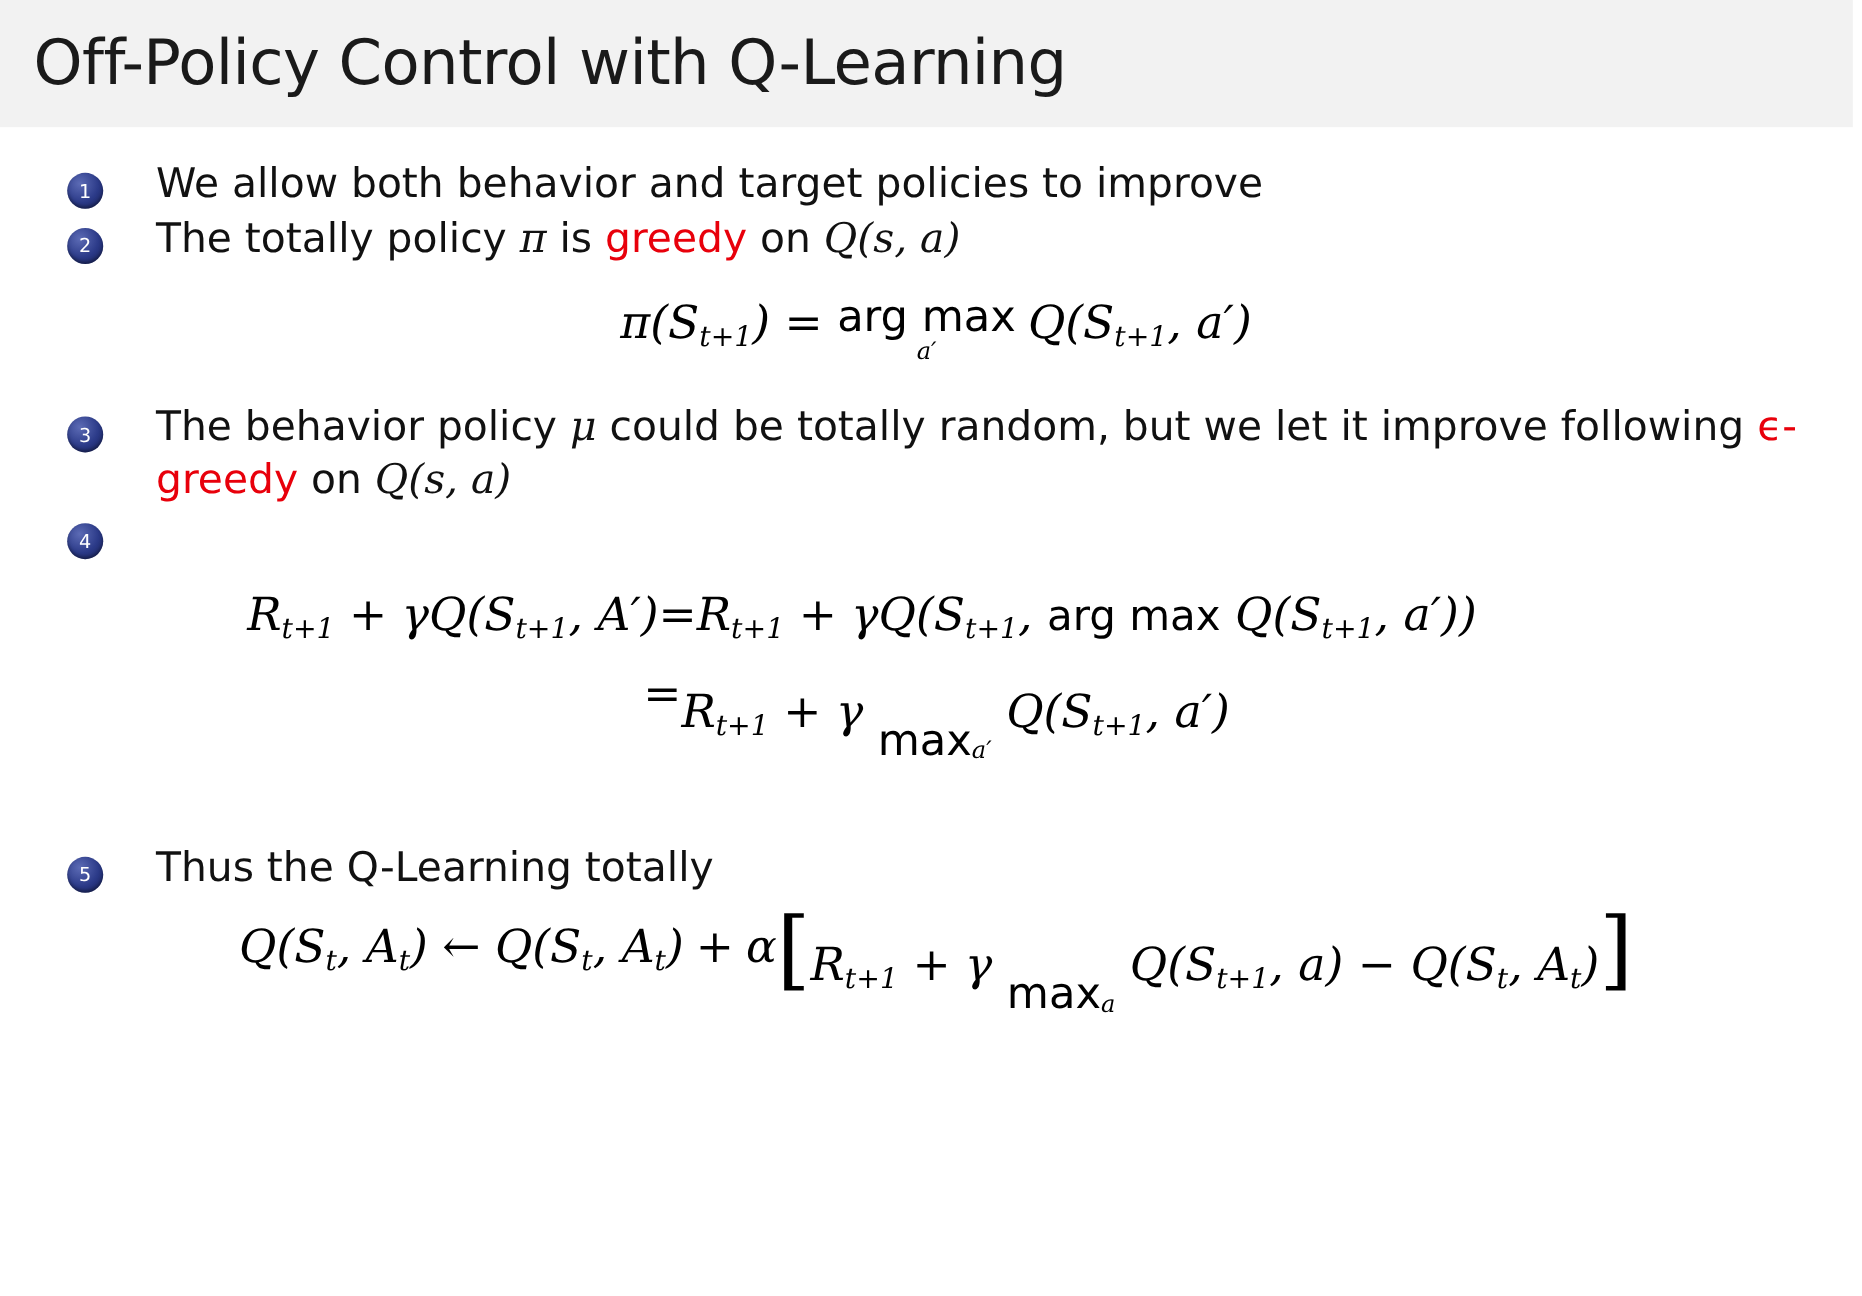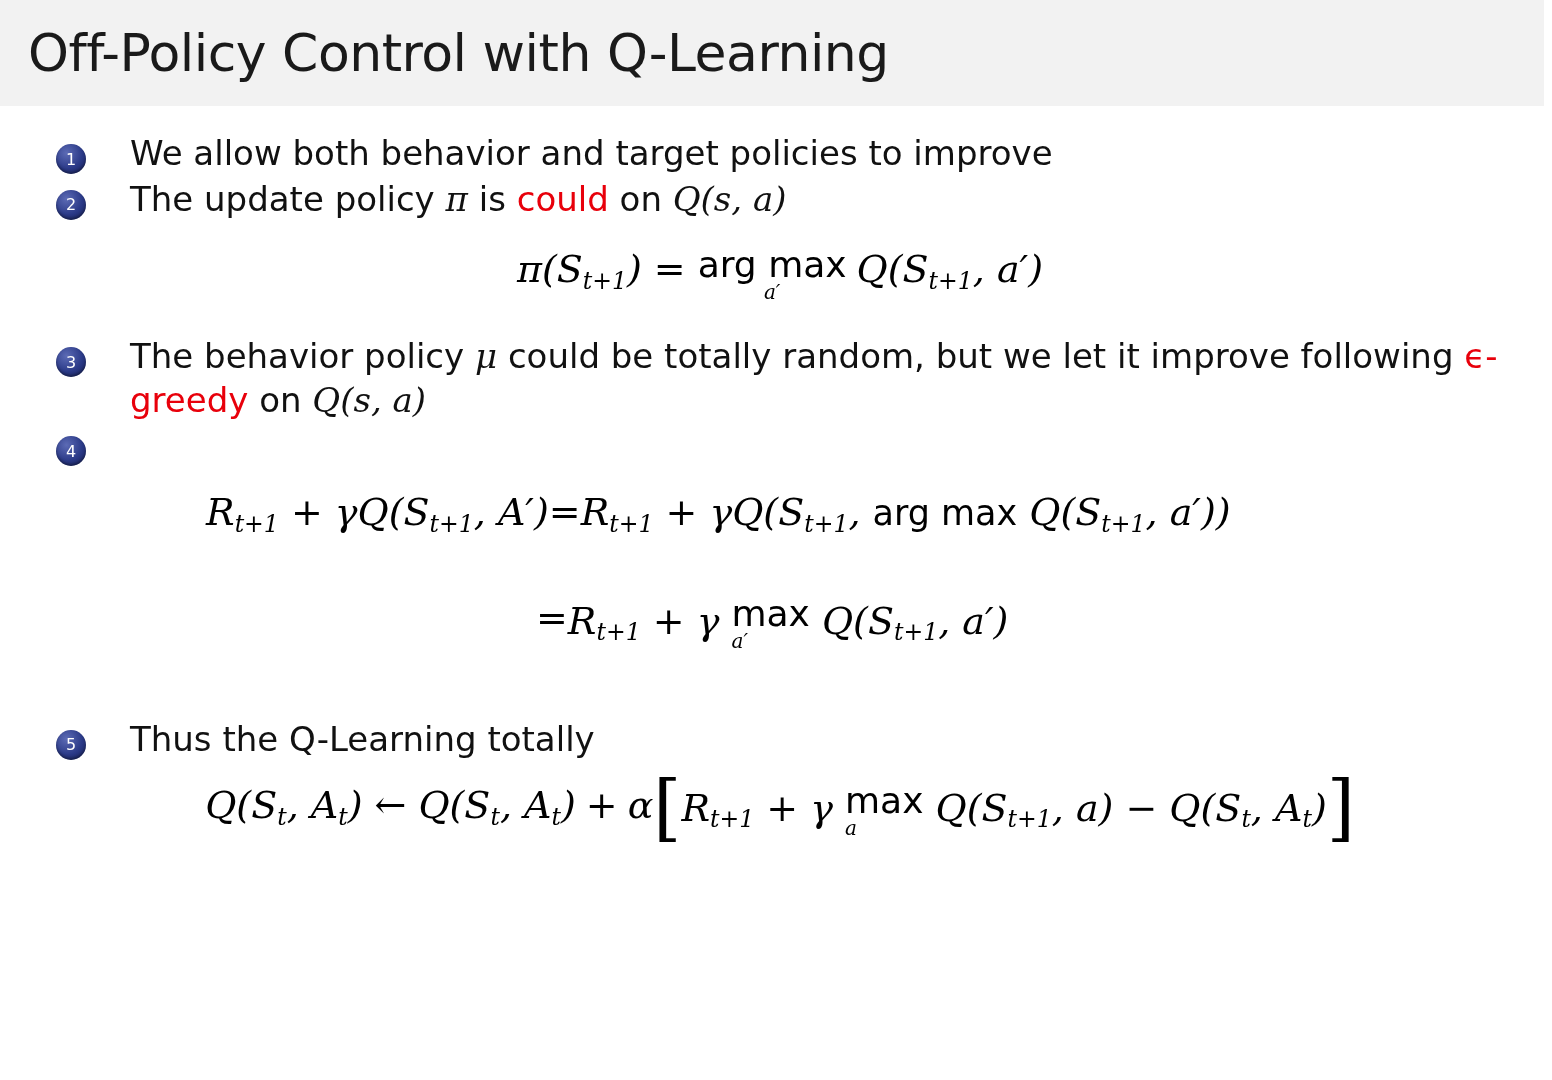--- a/index.html
+++ b/index.html
@@ -111,44 +111,44 @@
   }
   .argmax .under {
     font-size: 20px;
     font-style: italic;
     font-family: "DejaVu Serif", serif;
     line-height: 1.1;
     margin-top: -2px;
   }
   .maxop {
     display: inline-flex;
-    flex-direction: column;
-    align-items: flex-start;
+    flex-direction: row;
+    align-items: flex-end;
     vertical-align: middle;
     font-family: "DejaVu Sans", sans-serif;
     font-style: normal;
+    margin-top: 44px;
   }
   .maxop .op { font-size: 36px; line-height: 1; }
   .maxop .under {
     font-size: 20px;
     font-style: italic;
     font-family: "DejaVu Serif", serif;
     line-height: 1.1;
     margin-top: -2px;
   }
 
   .eq-target {
     margin: 24px 0 0 0;
     font-family: "DejaVu Serif", serif;
     font-size: 38px;
     display: flex;
     flex-direction: column;
     align-items: flex-start;
     padding-left: 150px;
-    gap: 40px;
   }
   .eq-row {
     display: flex;
     align-items: flex-start;
     white-space: nowrap;
   }
   .eq-lhs {
     text-align: right;
     min-width: 330px;
   }
@@ -194,21 +194,21 @@
   <div class="content">
 
     <div class="item">
       <div class="bullet">1</div>
       <div class="item-text">We allow both behavior and target policies to improve</div>
     </div>
 
     <div class="item">
       <div class="bullet">2</div>
       <div class="item-text">
-        <span>The update policy </span><span class="math">π</span><span> is </span><span class="red">could</span><span> on </span><span class="math">Q(s, a)</span>
+        <span>The totally policy </span><span class="math">π</span><span> is </span><span class="red">greedy</span><span> on </span><span class="math">Q(s, a)</span>
       </div>
     </div>
 
     <div class="eq-block eq1">
       <span class="math">π(<span class="math">S</span><sub>t+1</sub>)</span>
       <span class="mathup" style="padding:0 12px;">=</span>
       <span class="argmax">
         <span class="op">arg max</span>
         <span class="under">a′</span>
       </span>

